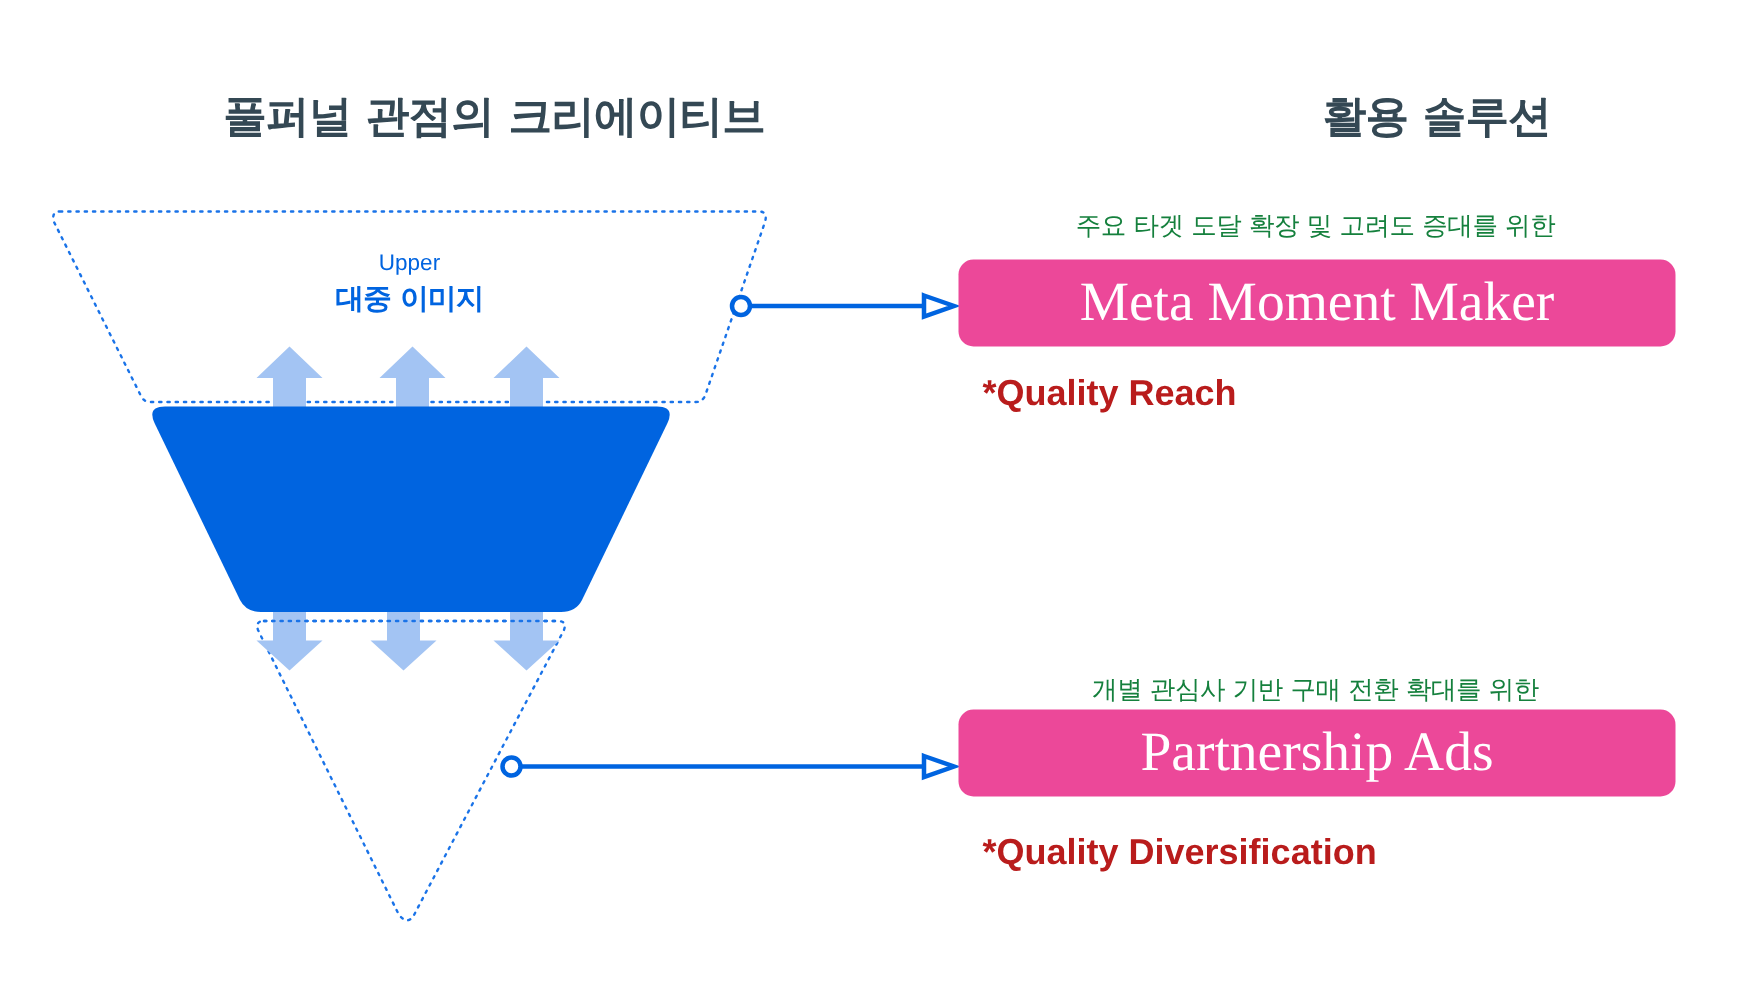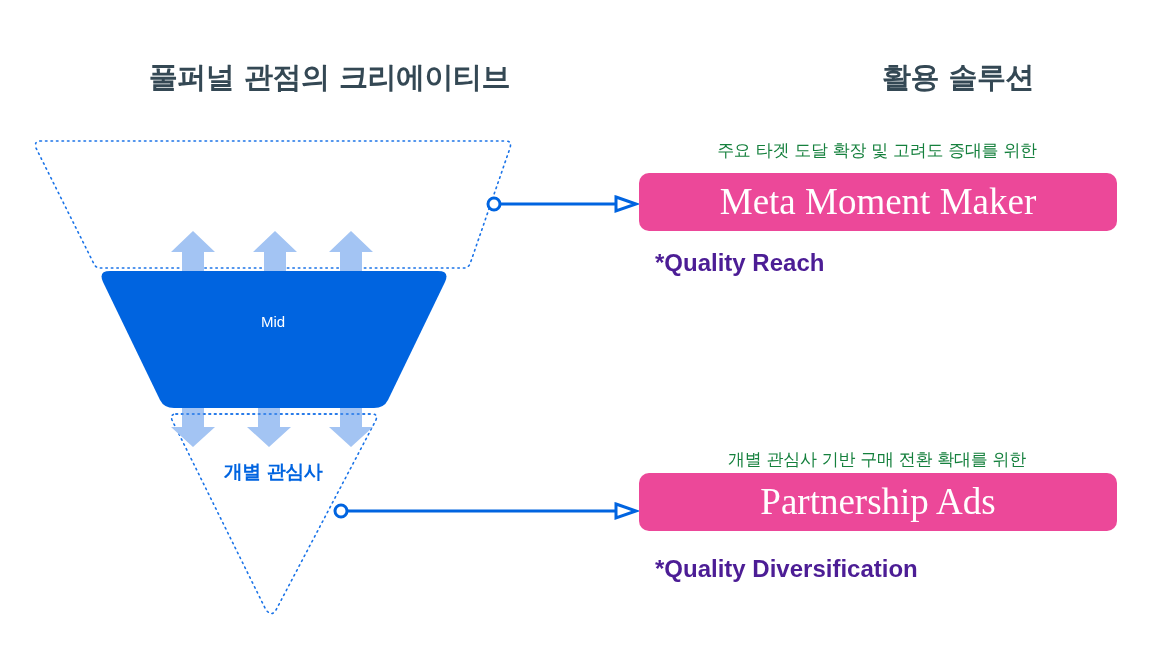--- a/index.html
+++ b/index.html
@@ -18,21 +18,21 @@
     #lower-label { left: 173px; top: 457px; color: #0064e0; }
     .caption { position: absolute; font-size: 17px; color: #15803d; text-align: center;
                width: 478px; left: 638px; letter-spacing: -0.3px; }
     #cap1 { top: 139px; }
     #cap2 { top: 448px; }
     .sol-box { position: absolute; left: 639px; width: 478px; height: 58px; background: #ec4899;
                border-radius: 10px; color: #ffffff; font-size: 37px; text-align: center;
                line-height: 58px; font-family: Liberation Serif, serif; cursor: pointer; }
     #box1 { top: 173px; }
     #box2 { top: 453px; margin-top: 20px; }
-    .note { position: absolute; left: 655px; font-size: 24px; font-weight: bold; color: #4c1d95;
+    .note { position: absolute; left: 655px; font-size: 24px; font-weight: bold; color: #b91c1c;
             font-family: "Liberation Sans", sans-serif; }
     #note1 { top: 249px; }
     #note2 { top: 555px; }
   </style>
 </head>
 <body>
 
 <div id="h-left" class="heading">풀퍼널 관점의 크리에이티브</div>
 <div id="h-right" class="heading">활용 솔루션</div>
 
@@ -65,26 +65,26 @@
   </g>
 
   <g>
     <line x1="347" y1="511" x2="618" y2="511" stroke="#0064e0" stroke-width="3"></line>
     <circle cx="341" cy="511" r="6" fill="#ffffff" stroke="#0064e0" stroke-width="3"></circle>
     <path d="M616,504 L636,511 L616,518 Z" fill="#ffffff" stroke="#0064e0" stroke-width="3" stroke-linejoin="miter"></path>
   </g>
 </svg>
 
 <div id="upper-label" class="stage-label">
+  <div class="en">Upper</div>
+  <div class="ko">대중 이미지</div>
 </div>
 <div id="mid-label" class="stage-label">
-  <div class="en">Mid</div>
 </div>
 <div id="lower-label" class="stage-label">
-  <div class="ko">개별 관심사</div>
 </div>
 
 <div id="cap1" class="caption">주요 타겟 도달 확장 및 고려도 증대를 위한</div>
 <div id="box1" class="sol-box">Meta Moment Maker</div>
 <div id="note1" class="note">*Quality Reach</div>
 
 <div id="cap2" class="caption">개별 관심사 기반 구매 전환 확대를 위한</div>
 <div id="box2" class="sol-box">Partnership Ads</div>
 <div id="note2" class="note">*Quality Diversification</div>
 

